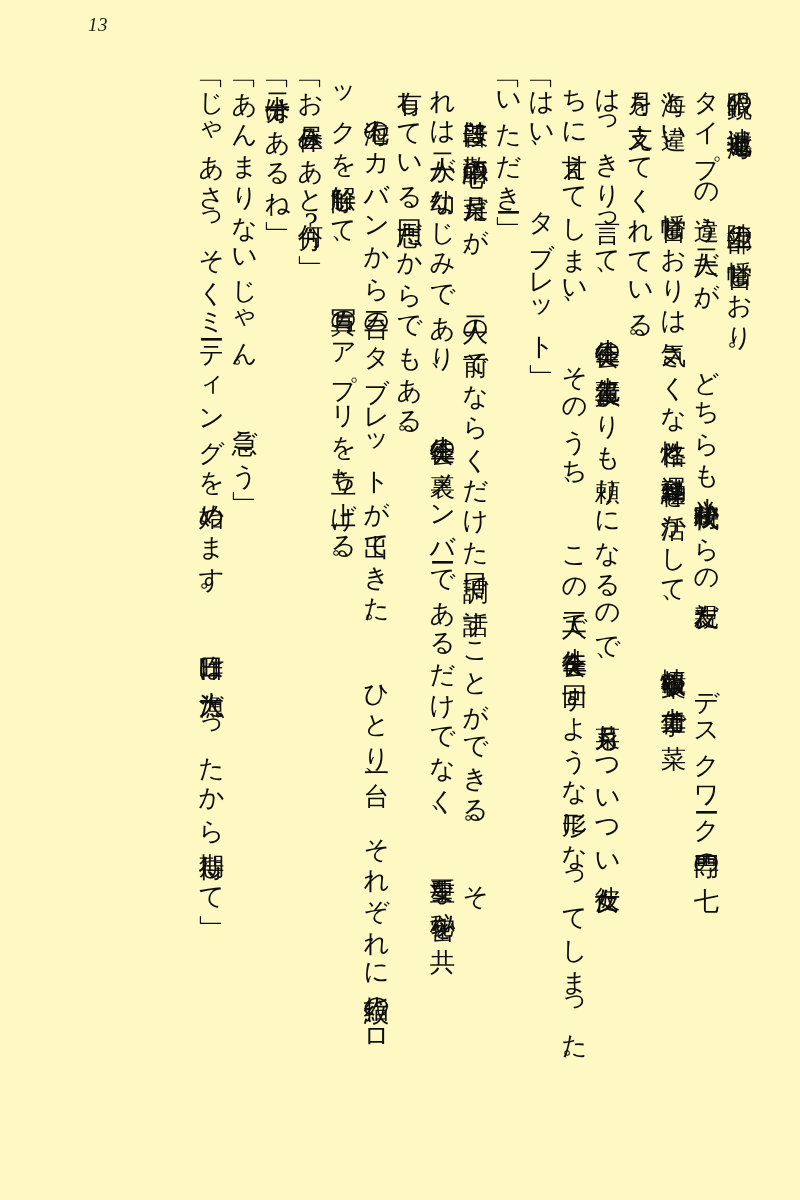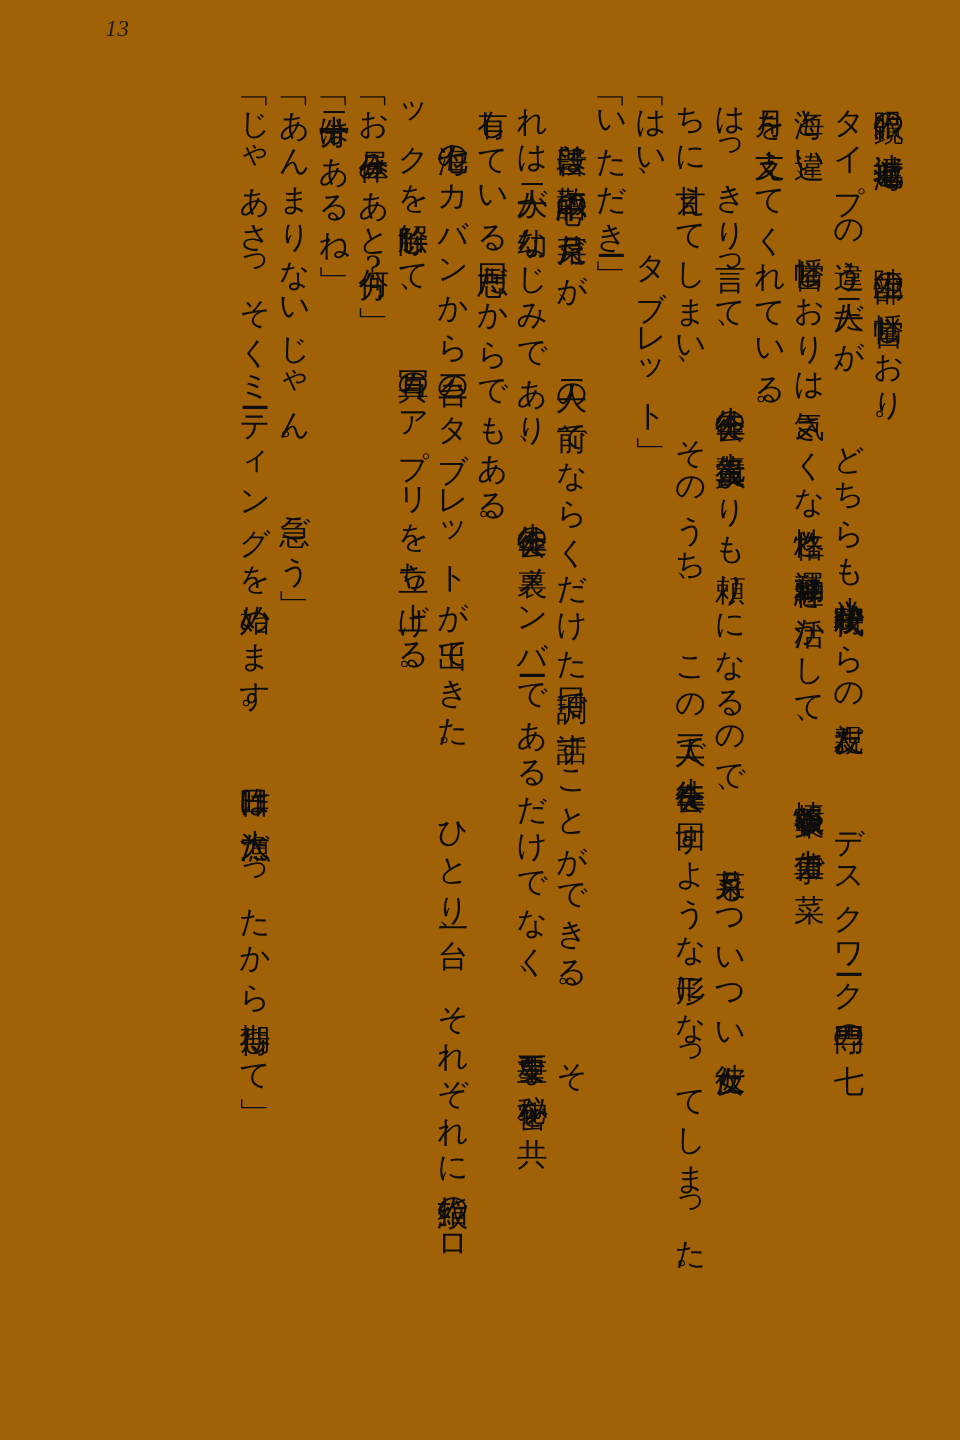--- a/index.html
+++ b/index.html
@@ -11,21 +11,21 @@
     width: 800px;
     height: 1200px;
     font-family: "Liberation Serif", "DejaVu Serif", serif;
     color: #111111;
     overflow: hidden;
   }
   .page {
     position: relative;
     width: 800px;
     height: 1200px;
-    background: #a16207;
+    background: #fef9c3;
   }
   .page-number {
     position: absolute;
     top: 14px;
     left: 88px;
     font-family: "Liberation Serif", "DejaVu Serif", serif;
     font-style: italic;
     font-size: 19px;
     color: #1a1a1a;
     letter-spacing: 0.5px;

